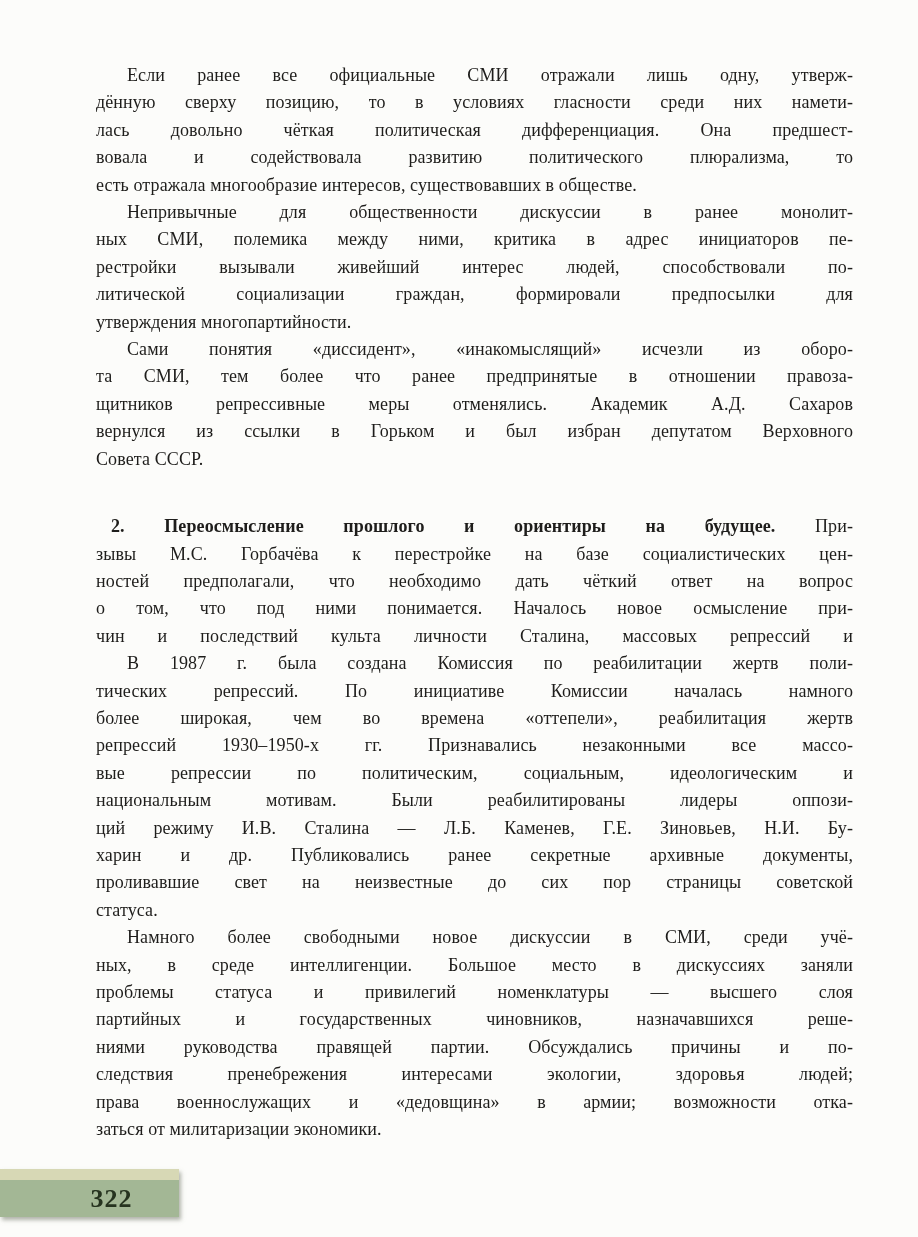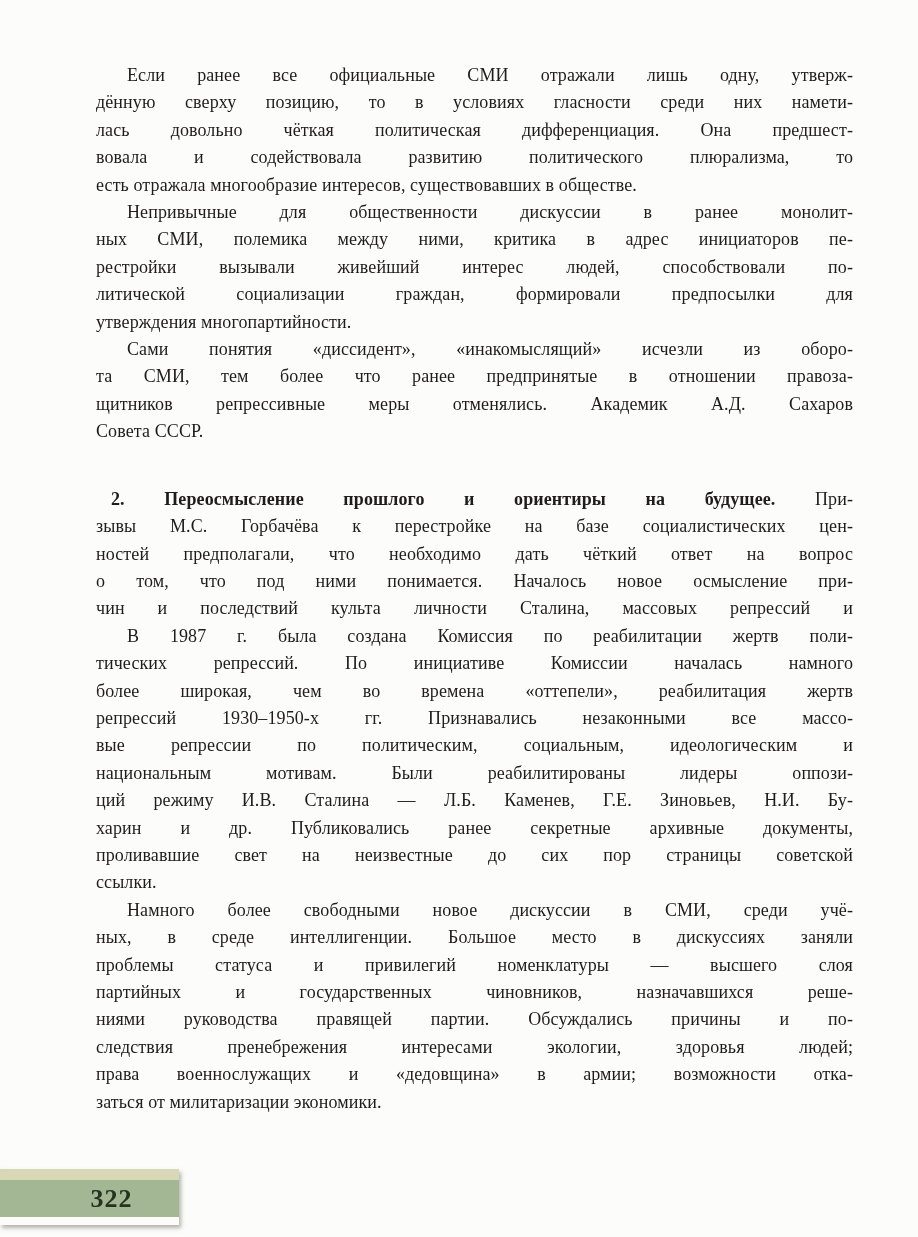--- a/index.html
+++ b/index.html
@@ -36,21 +36,21 @@
   }
   .line.first.indent-normal { text-indent: 31px; }
   .line.first.indent-heading { text-indent: 15px; }
   .line b { font-weight: bold; }
 
   .page-strip {
     position: absolute;
     left: 0;
     top: 1169px;
     width: 179px;
-    height: 56px;
+    height: 48px;
     box-shadow: 2px 3px 4px rgba(115, 120, 105, 0.55);
   }
   .strip-top-band {
     height: 11px;
     width: 100%;
   }
   .strip-green-band {
     height: 37px;
     width: 100%;
     display: flex;
@@ -80,40 +80,41 @@
       <div class="line first indent-normal">Непривычные для общественности дискуссии в ранее монолит-</div>
       <div class="line">ных СМИ, полемика между ними, критика в адрес инициаторов пе-</div>
       <div class="line">рестройки вызывали живейший интерес людей, способствовали по-</div>
       <div class="line">литической социализации граждан, формировали предпосылки для</div>
       <div class="line last">утверждения многопартийности.</div>
     </div>
     <div class="paragraph">
       <div class="line first indent-normal">Сами понятия «диссидент», «инакомыслящий» исчезли из оборо-</div>
       <div class="line">та СМИ, тем более что ранее предпринятые в отношении правоза-</div>
       <div class="line">щитников репрессивные меры отменялись. Академик А.Д. Сахаров</div>
+      <div class="line">вернулся из ссылки в Горьком и был избран депутатом Верховного</div>
       <div class="line last">Совета СССР.</div>
     </div>
     <div class="paragraph space-before">
       <div class="line first indent-heading"><b>2. Переосмысление прошлого и ориентиры на будущее.</b> При-</div>
       <div class="line">зывы М.С. Горбачёва к перестройке на базе социалистических цен-</div>
       <div class="line">ностей предполагали, что необходимо дать чёткий ответ на вопрос</div>
       <div class="line">о том, что под ними понимается. Началось новое осмысление при-</div>
       <div class="line">чин и последствий культа личности Сталина, массовых репрессий и</div>
     </div>
     <div class="paragraph">
       <div class="line first indent-normal">В 1987 г. была создана Комиссия по реабилитации жертв поли-</div>
       <div class="line">тических репрессий. По инициативе Комиссии началась намного</div>
       <div class="line">более широкая, чем во времена «оттепели», реабилитация жертв</div>
       <div class="line">репрессий 1930–1950-х гг. Признавались незаконными все массо-</div>
       <div class="line">вые репрессии по политическим, социальным, идеологическим и</div>
       <div class="line">национальным мотивам. Были реабилитированы лидеры оппози-</div>
       <div class="line">ций режиму И.В. Сталина — Л.Б. Каменев, Г.Е. Зиновьев, Н.И. Бу-</div>
       <div class="line">харин и др. Публиковались ранее секретные архивные документы,</div>
       <div class="line">проливавшие свет на неизвестные до сих пор страницы советской</div>
-      <div class="line last">ссылки.</div>
+      <div class="line last">статуса.</div>
     </div>
     <div class="paragraph">
       <div class="line first indent-normal">Намного более свободными новое дискуссии в СМИ, среди учё-</div>
       <div class="line">ных, в среде интеллигенции. Большое место в дискуссиях заняли</div>
       <div class="line">проблемы статуса и привилегий номенклатуры — высшего слоя</div>
       <div class="line">партийных и государственных чиновников, назначавшихся реше-</div>
       <div class="line">ниями руководства правящей партии. Обсуждались причины и по-</div>
       <div class="line">следствия пренебрежения интересами экологии, здоровья людей;</div>
       <div class="line">права военнослужащих и «дедовщина» в армии;  возможности отка-</div>
       <div class="line last">заться от милитаризации экономики.</div>

